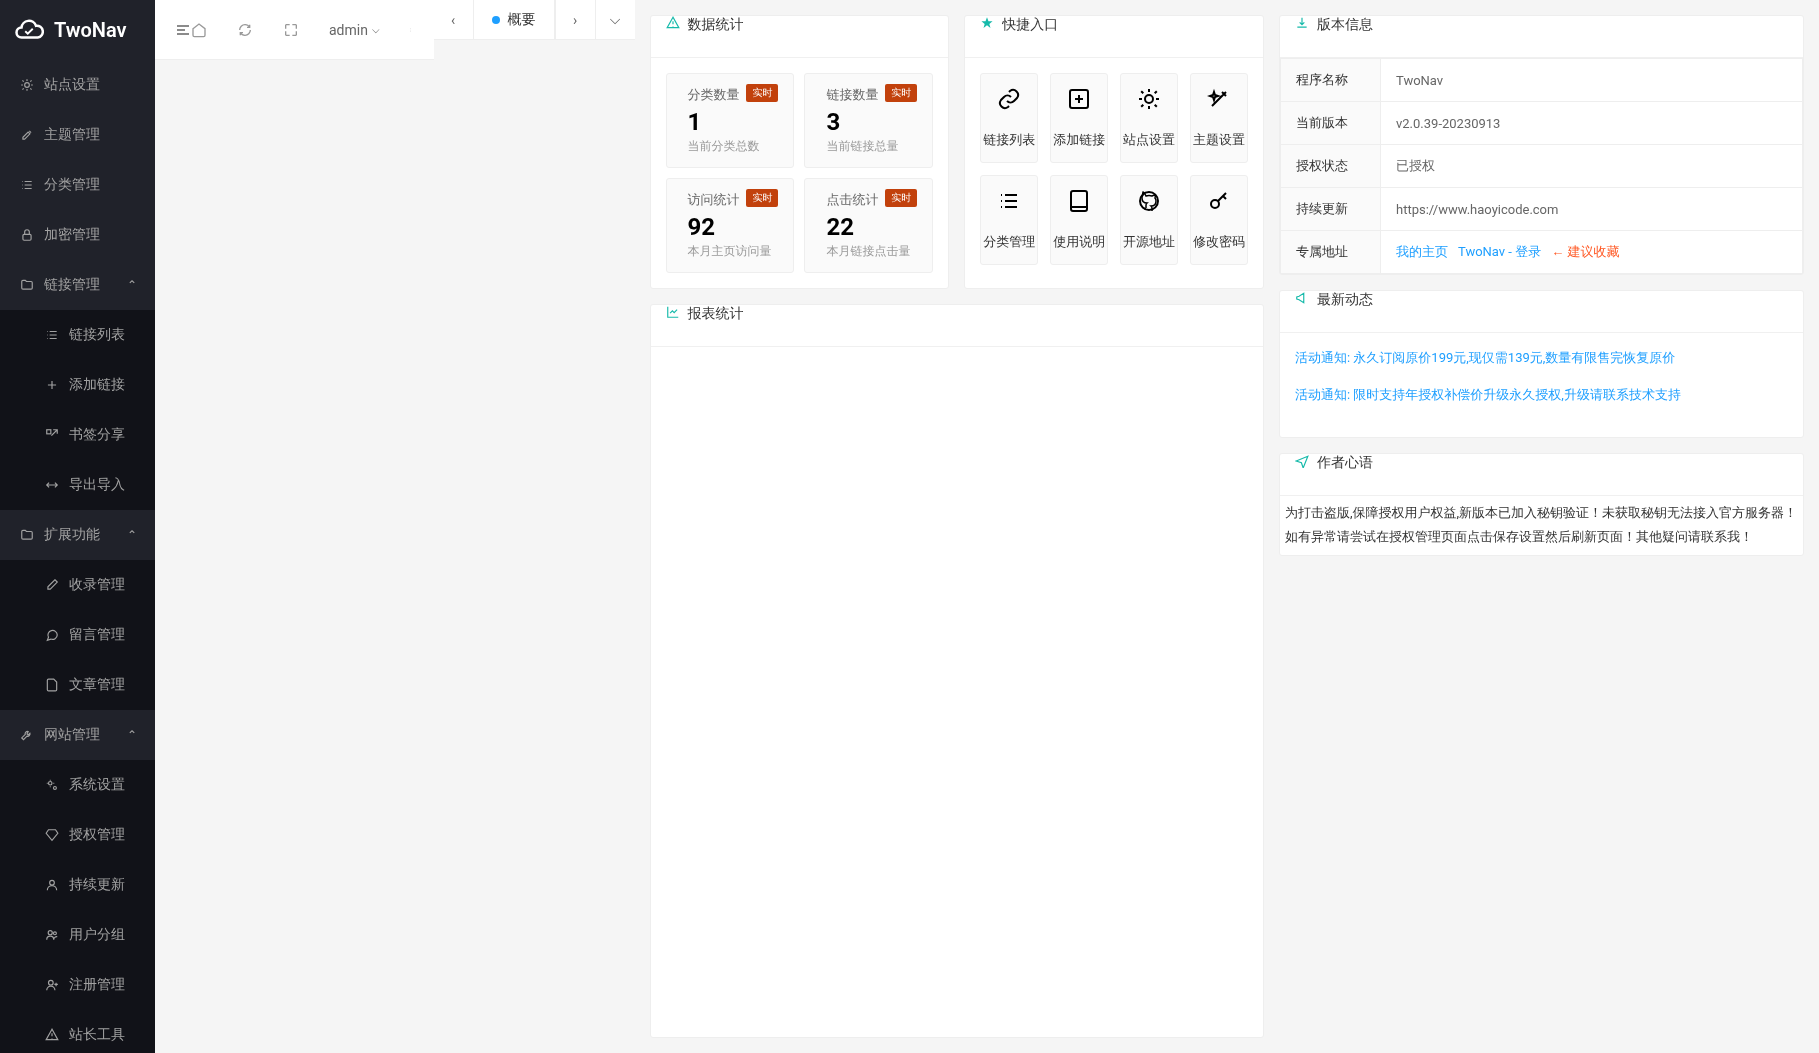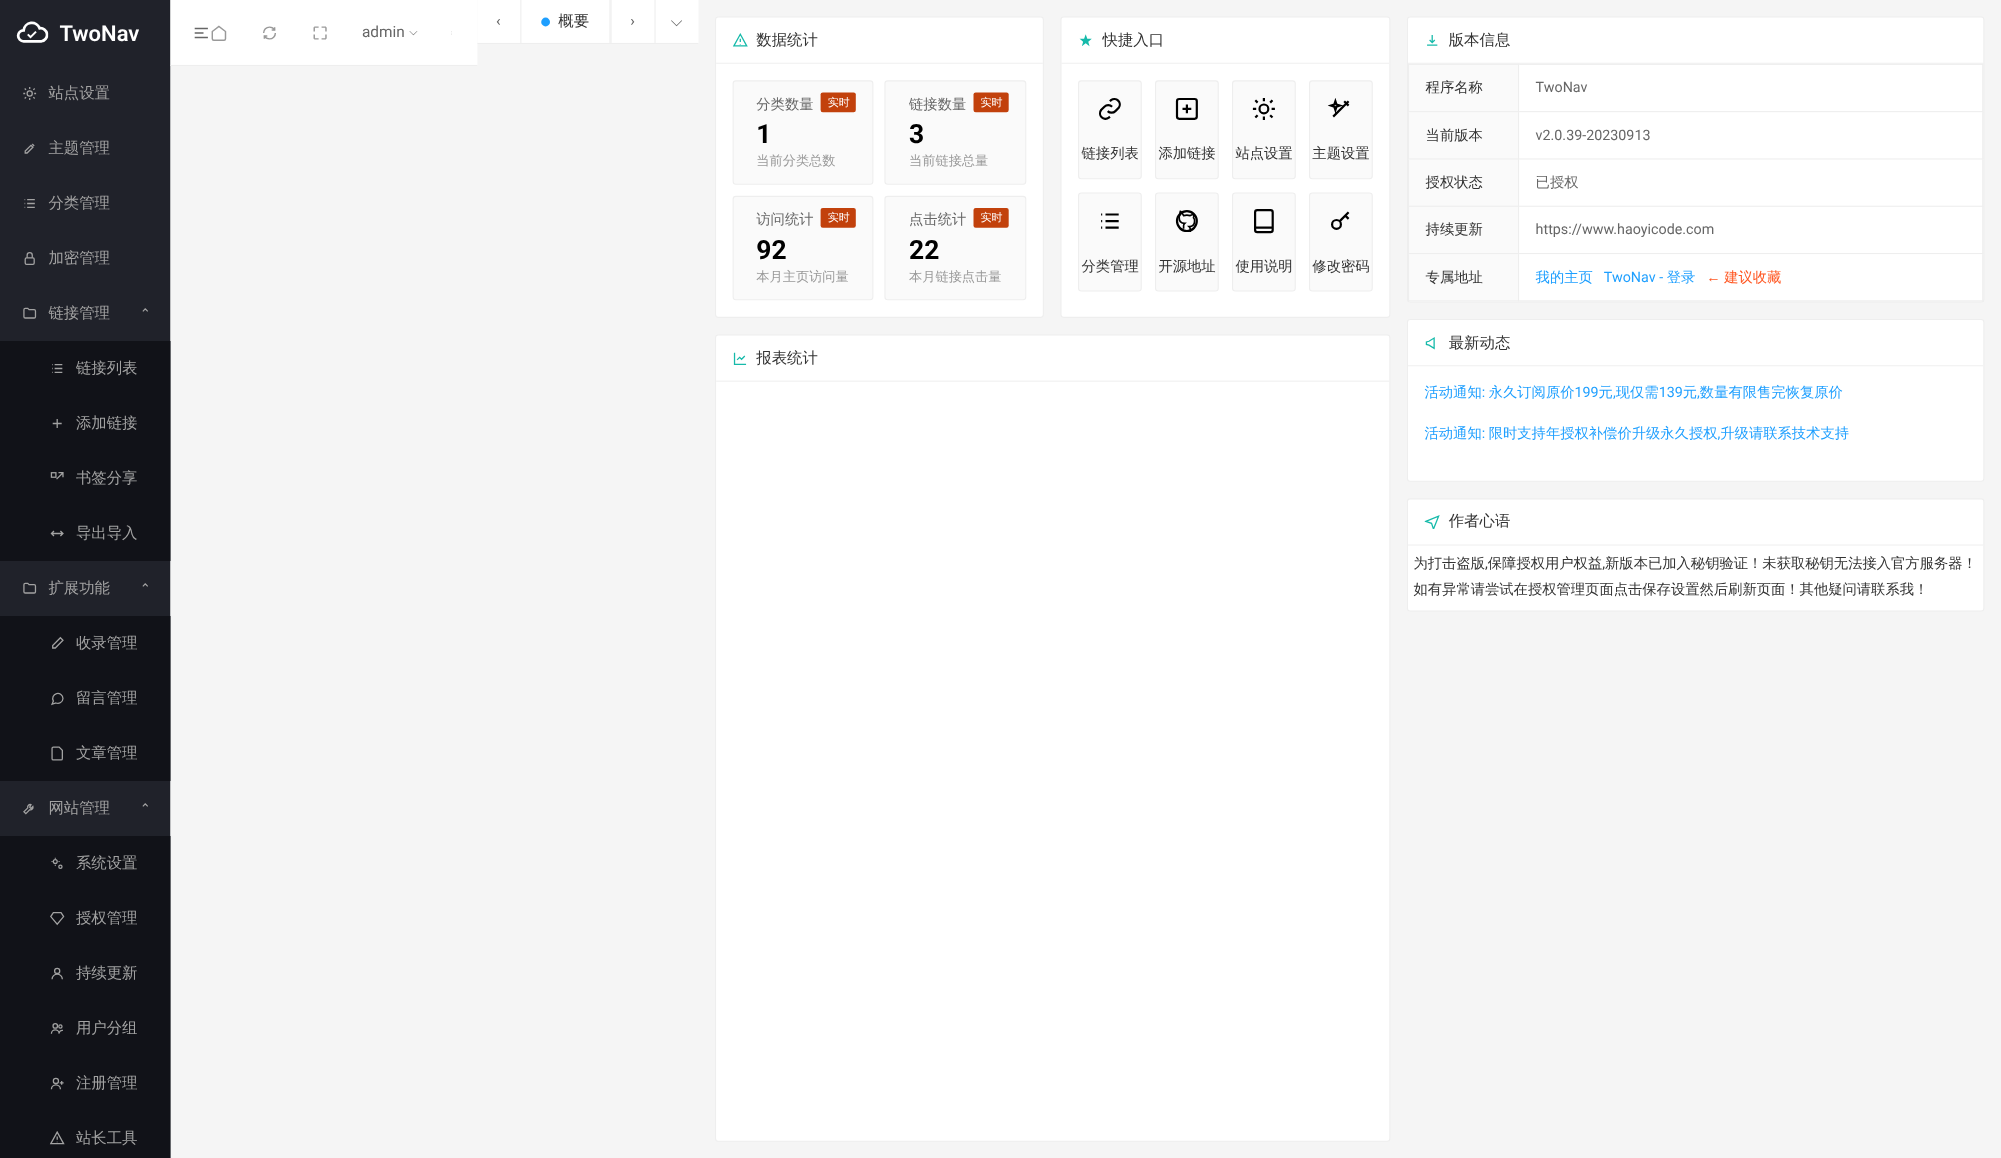--- a/index.html
+++ b/index.html
@@ -23,21 +23,21 @@
 .user-menu{display:flex;align-items:center;gap:4px;cursor:pointer;color:#666}
 .tabbar{height:40px;background:#fff;display:flex;align-items:center;position:relative;border-bottom:1px solid #eee}
 .tabbar-arrow{width:40px;height:40px;display:flex;align-items:center;justify-content:center;cursor:pointer;border-right:1px solid #eee;font-size:14px;color:#666}
 .tabbar-arrow.right{border-right:none;border-left:1px solid #eee;margin-left:auto}
 .tab{height:40px;display:flex;align-items:center;padding:0 18px;font-size:14px;color:#333;cursor:pointer;border-right:1px solid #eee;gap:8px}
 .tab .dot{width:8px;height:8px;border-radius:50%;background:#1E9FFF}
 .content{flex:1;padding:15px;display:flex;gap:15px;overflow:auto}
 .col-left{flex:1;display:flex;flex-direction:column;gap:15px}
 .col-right{width:525px;display:flex;flex-direction:column;gap:15px}
 .card{background:#fff;border:1px solid #eee;border-radius:3px}
-.card-header{height:42px;display:flex;align-items:center;padding:0 15px;border-bottom:1px solid #f0f0f0;font-size:14px;color:#333;gap:8px}
+.card-header{height:42px;display:flex;padding:0 15px;border-bottom:1px solid #f0f0f0;font-size:14px;color:#333;gap:8px}
 .card-header svg{width:14px;height:14px}
 .card-body{padding:15px}
 .stats-grid{display:grid;grid-template-columns:1fr 1fr;gap:10px}
 .stat-card{background:#fafafa;border:1px solid #eee;border-radius:3px;padding:12px 21px;position:relative}
 .stat-title{font-size:13px;color:#666;margin-bottom:4px}
 .stat-value{font-size:24px;font-weight:700;color:#000;margin-bottom:2px}
 .stat-desc{font-size:12px;color:#999}
 .badge{position:absolute;top:10px;right:15px;background:#c2410c;color:#fff;font-size:10px;padding:2px 6px;border-radius:2px}
 .quick-grid{display:grid;grid-template-columns:repeat(4,1fr);gap:12px}
 .quick-item{background:#fafafa;border:1px solid #eee;border-radius:3px;height:90px;display:flex;flex-direction:column;align-items:center;justify-content:center;gap:12px;cursor:pointer}
@@ -359,30 +359,30 @@
                     <span class="quick-label">主题设置</span>
                   </div>
                   <div class="quick-item">
                     <svg viewBox="0 0 24 24">
                       <path d="M8 6h12M8 12h12M8 18h12M4 6h1M4 12h1M4 18h1" stroke="currentColor" stroke-width="2"></path>
                     </svg>
                     <span class="quick-label">分类管理</span>
                   </div>
                   <div class="quick-item">
                     <svg viewBox="0 0 24 24">
+                      <path d="M4 4a2 2 0 012-2h12a2 2 0 012 2v16a2 2 0 01-2 2H6a2 2 0 01-2-2zM4 18h16" stroke="currentColor" stroke-width="2" fill="none"></path>
+                    </svg>
+                    <span class="quick-label">使用说明</span>
+                  </div>
+                  <div class="quick-item">
+                    <svg viewBox="0 0 24 24">
                       <circle cx="12" cy="12" r="9" stroke="currentColor" stroke-width="2" fill="none"></circle>
                       <path d="M9 20c-3 0-3-2-4-2m10 4v-3a3 3 0 00-1-2c3 0 5-2 5-5a4 4 0 00-1-3 4 4 0 000-3s-1 0-3 1a10 10 0 00-6 0C7 3 6 3 6 3a4 4 0 000 3 4 4 0 00-1 3c0 3 2 5 5 5a3 3 0 00-1 2v3" stroke="currentColor" stroke-width="1.5" fill="none"></path>
                     </svg>
                     <span class="quick-label">开源地址</span>
-                  </div>
-                  <div class="quick-item">
-                    <svg viewBox="0 0 24 24">
-                      <path d="M4 4a2 2 0 012-2h12a2 2 0 012 2v16a2 2 0 01-2 2H6a2 2 0 01-2-2zM4 18h16" stroke="currentColor" stroke-width="2" fill="none"></path>
-                    </svg>
-                    <span class="quick-label">使用说明</span>
                   </div>
                   <div class="quick-item">
                     <svg viewBox="0 0 24 24">
                       <circle cx="8" cy="15" r="4" stroke="currentColor" stroke-width="2" fill="none"></circle>
                       <path d="M11 12l8-8M16 7l3 3" stroke="currentColor" stroke-width="2" fill="none"></path>
                     </svg>
                     <span class="quick-label">修改密码</span>
                   </div>
                 </div>
             </div>

